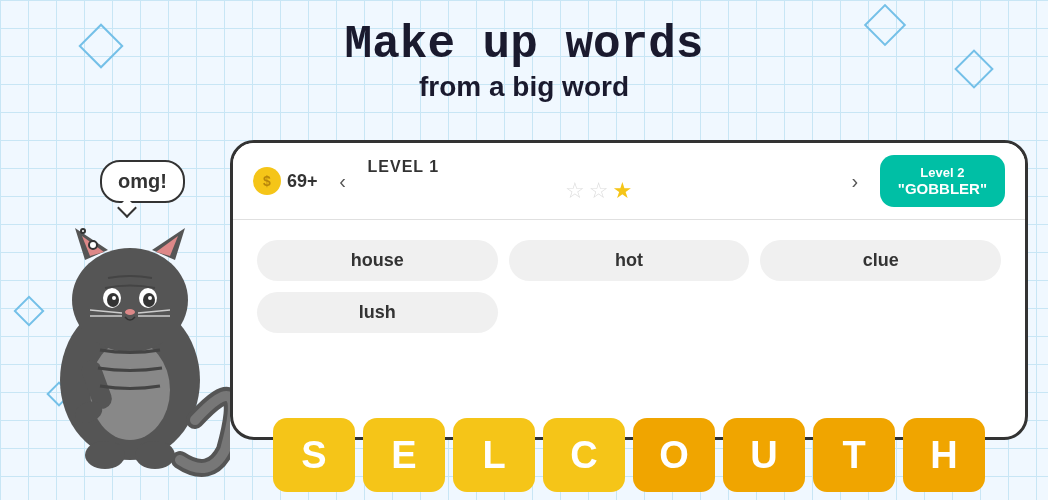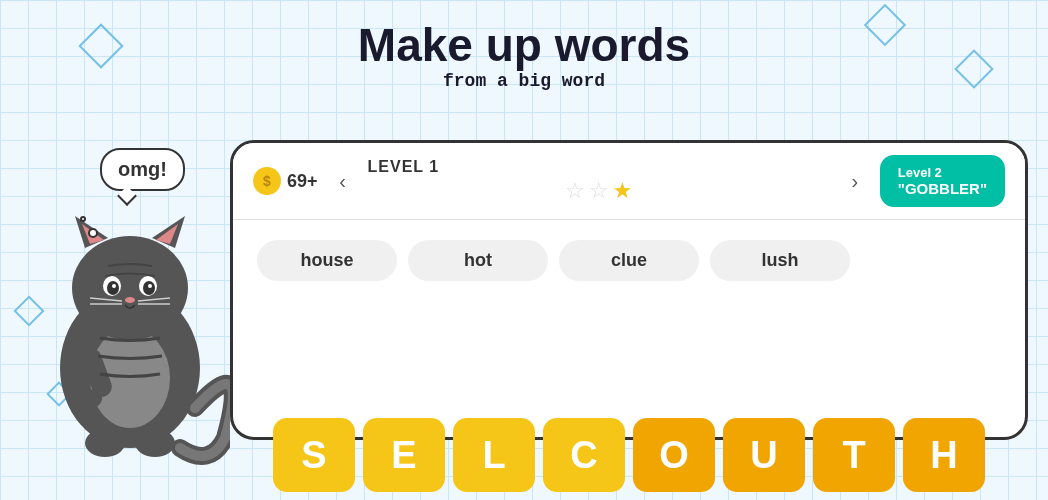--- a/index.html
+++ b/index.html
@@ -37,26 +37,26 @@
       top: 20px;
       left: 0; right: 0;
       text-align: center;
       z-index: 2;
     }
     .main-title {
       font-size: 46px;
       font-weight: 900;
       color: #1a1a2e;
       line-height: 1.1;
+      font-family: Liberation Mono, monospace;
     }
     .sub-title {
-      font-size: 18px;
+      font-size: 28px;
       font-weight: 600;
       color: #1a1a2e;
-      font-family: Liberation Mono, monospace;
     }
 
     
     .game-panel {
       position: absolute;
       top: 140px;
       left: 230px;
       right: 20px;
       bottom: 60px;
       background: white;
@@ -129,36 +129,37 @@
       font-size: 22px;
     }
     .star-empty { color: #ddd; }
     .star-filled { color: #f5c518; }
 
     .level-next-btn {
       background: #00bfa5;
       color: white;
       border-radius: 14px;
       padding: 10px 18px;
+      text-align: center;
       font-weight: 700;
       font-size: 14px;
       cursor: pointer;
     }
     .level-next-label {
       font-size: 13px;
     }
     .level-next-word {
       font-size: 15px;
       font-weight: 800;
     }
 
     
     .word-grid {
       display: grid;
-      grid-template-columns: repeat(5, 1fr);
+      grid-template-columns: repeat(3, 1fr);
       grid-template-rows: repeat(2, 1fr);
       gap: 11px;
       padding: 20px 24px;
     }
 
     .word-cell {
       background: #f0f0f0;
       border-radius: 22px;
       padding: 10px 18px;
       text-align: center;
@@ -195,21 +196,21 @@
       color: white;
       cursor: pointer;
       user-select: none;
     }
     .tile-yellow { background: #f5c518; }
     .tile-orange { background: #f0a500; }
 
     
     .cat-container {
       position: absolute;
-      bottom: 12px;
+      bottom: 0;
       left: 20px;
       width: 220px;
       height: 380px;
       z-index: 5;
       text-align: center;
     }
 
     
     .speech-bubble {
       position: absolute;

